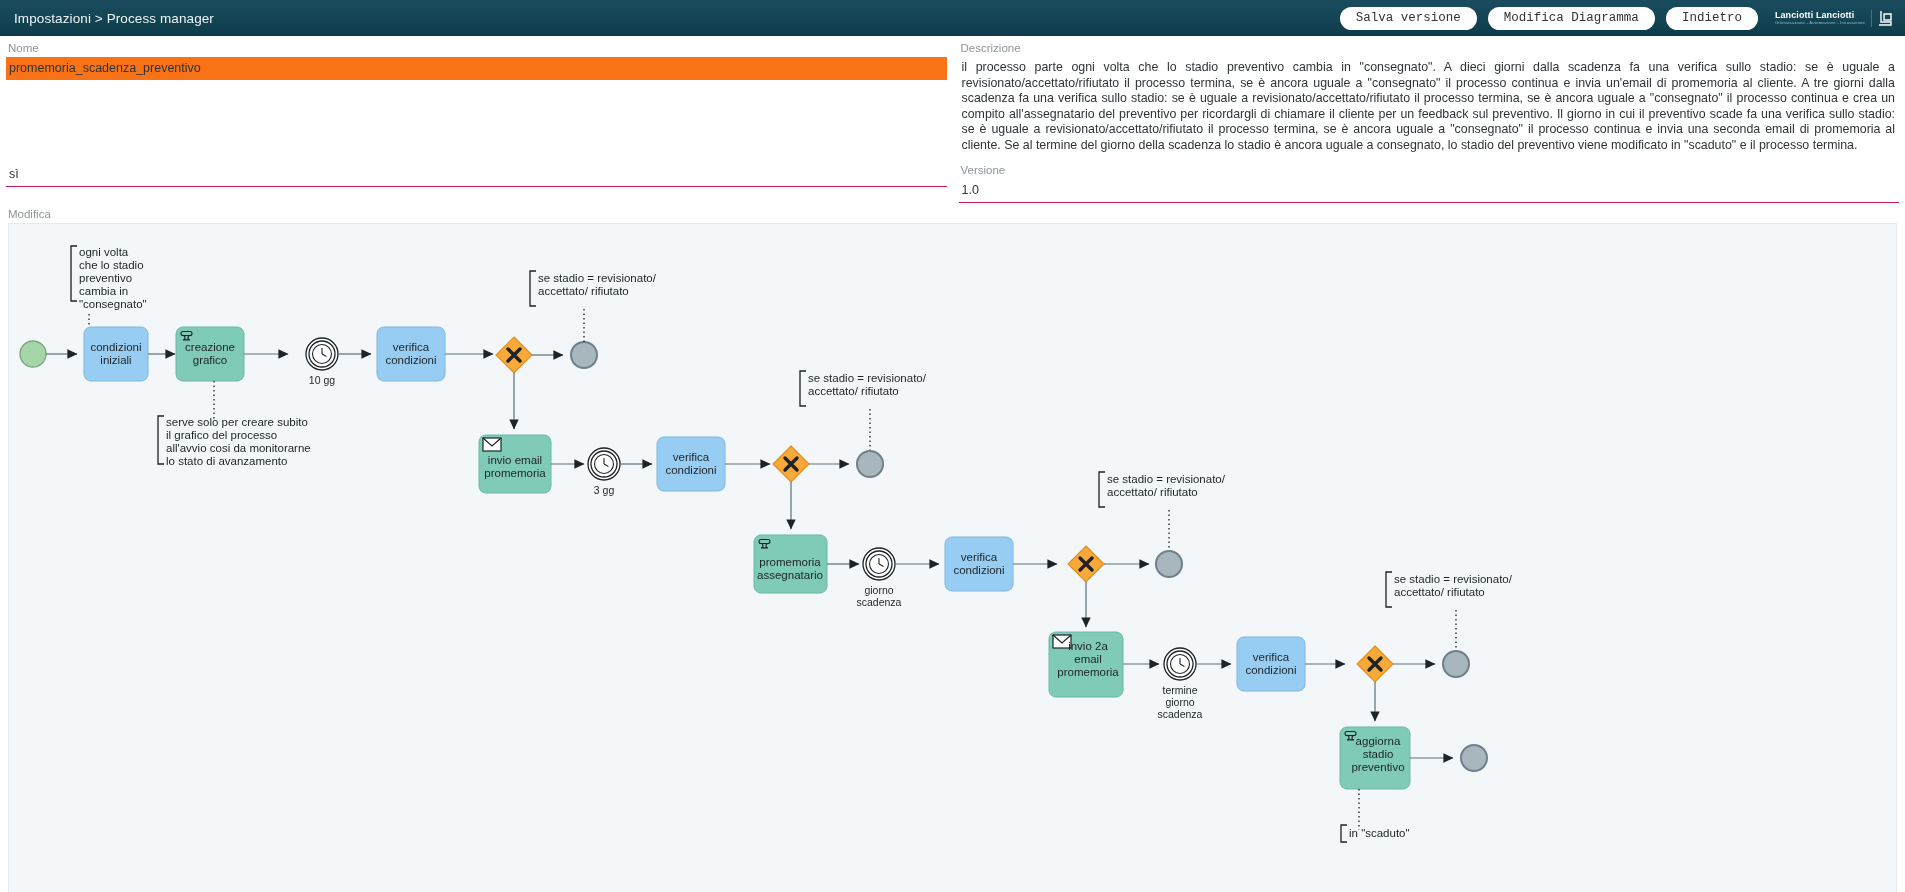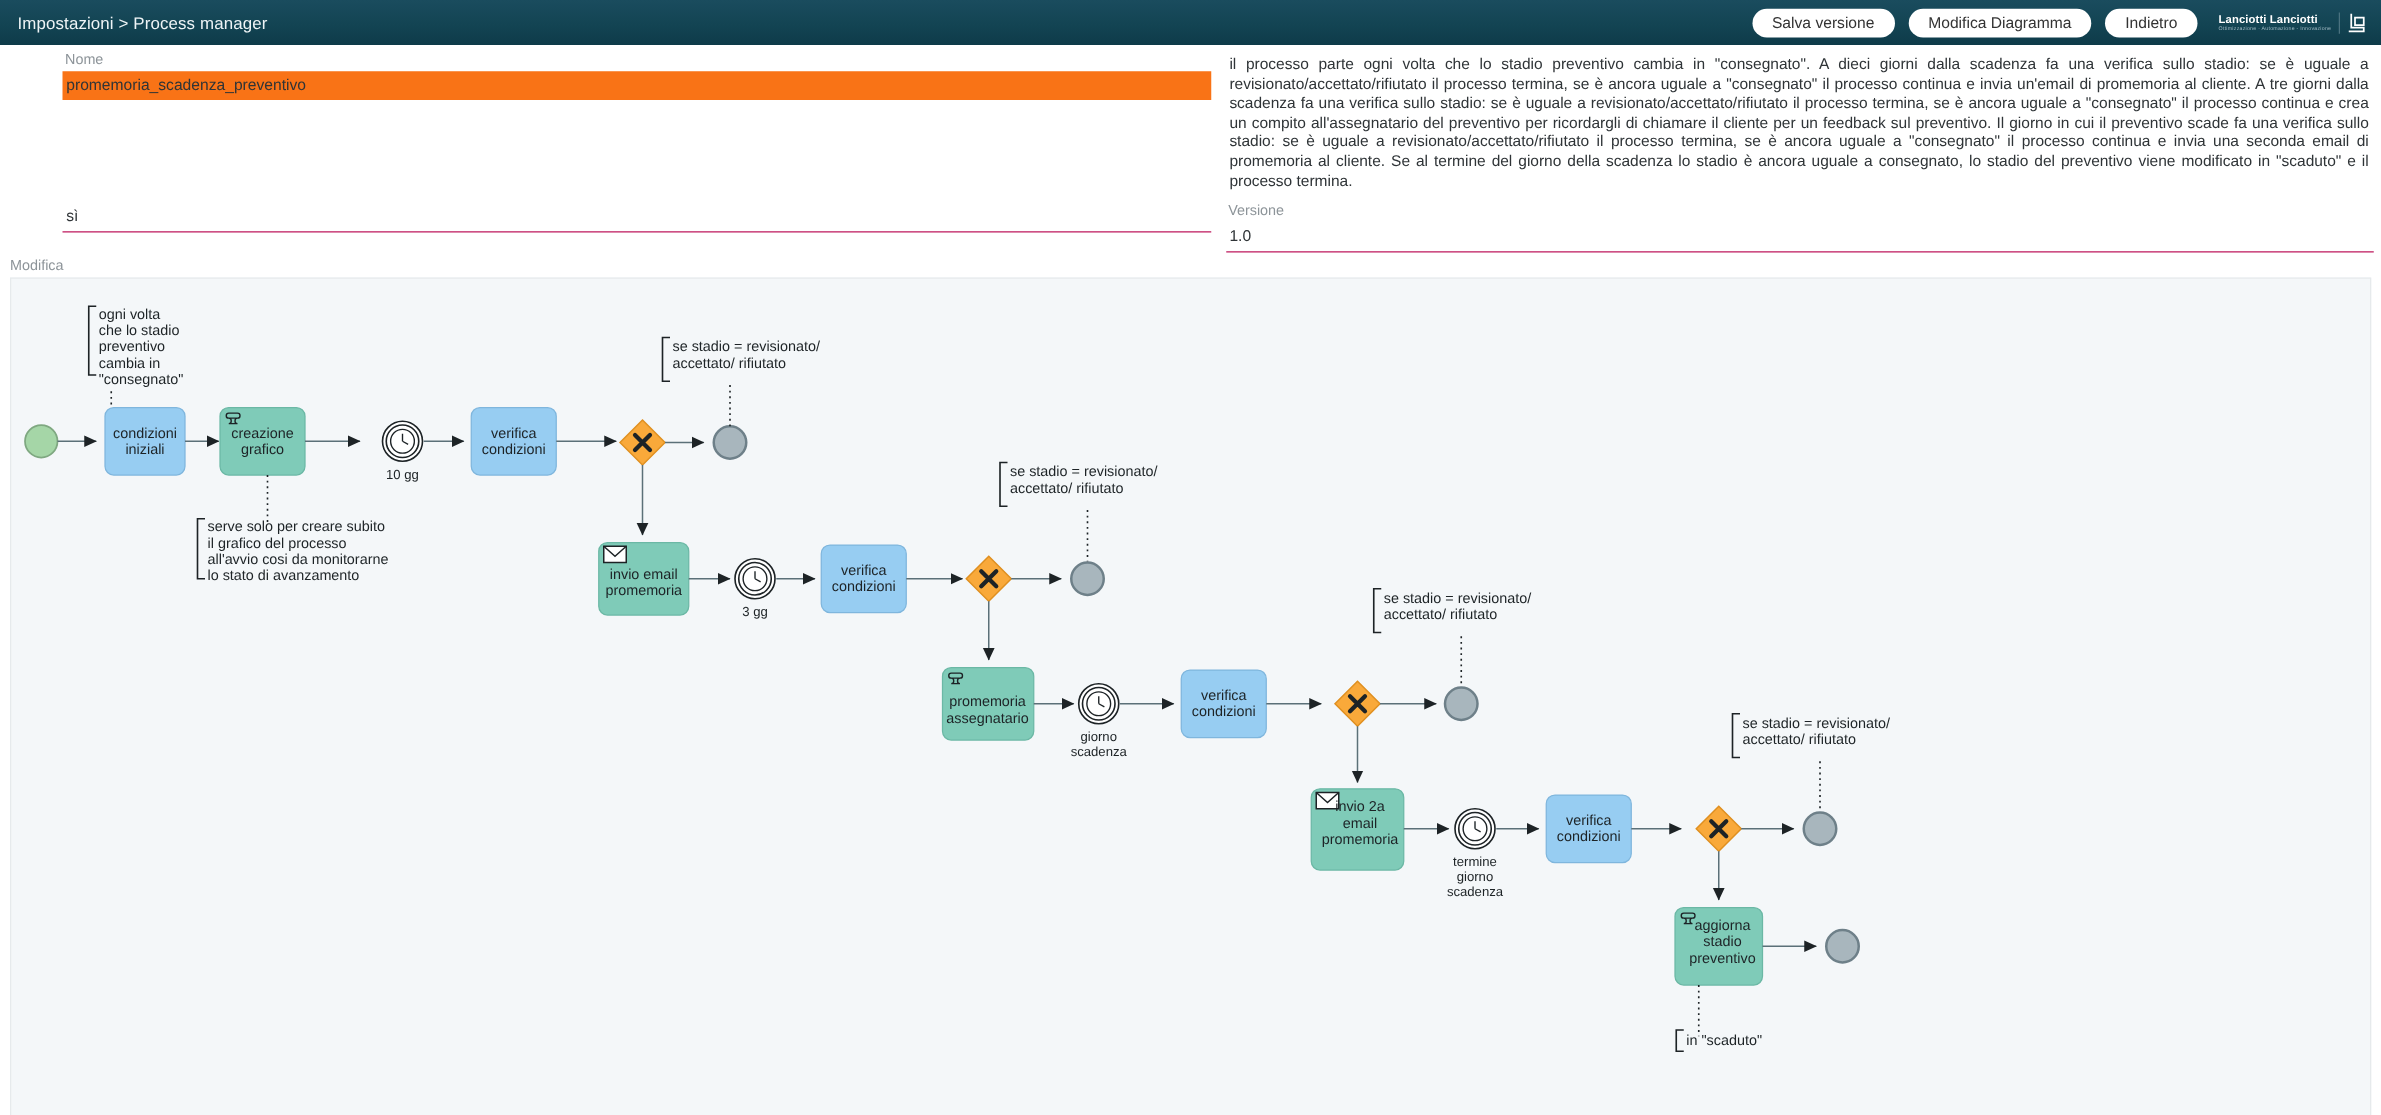--- a/index.html
+++ b/index.html
@@ -31,33 +31,33 @@
     display: flex; align-items: center; gap: 11px;
   }
   .pill {
     background: #ffffff;
     color: #333333;
     border: none;
     border-radius: 14px;
     height: 23px;
     padding: 0 16px;
     font-size: 12.5px;
-    font-family: Liberation Sans, sans-serif;
+    font-family: Liberation Mono, monospace;
     cursor: pointer;
     white-space: nowrap;
     line-height: 22px;
   }
   .brand { display: flex; align-items: center; gap: 6px; padding-left: 6px; }
   .brand-text { display: flex; flex-direction: column; line-height: 1; }
   .brand-name { color: #ffffff; font-size: 9px; font-weight: bold; letter-spacing: .1px; }
   .brand-sub { color: #9fb9c3; font-size: 4.2px; letter-spacing: .2px; margin-top: 1.5px; }
   .brand-div { width: 1px; height: 17px; background: #4a727f; }
 
   
-  .form-wrap { padding: 0; margin-left: 44px; }
+  .form-wrap { padding: 0; }
   .form-row { display: flex; width: 100%; }
   .fcol { flex: 0 0 50%; max-width: 50%; padding: 5px 6px 0 6px; }
   .flabel {
     font-size: 11.5px;
     color: #8d9499;
     padding: 0 2px 2px 2px;
     line-height: 14px;
   }
   .fvalue {
     font-size: 12.5px;
@@ -119,20 +119,21 @@
   </div>
 </div>
 
 <div class="form-wrap">
   <div class="form-row">
     <div class="fcol">
       <div class="flabel">Nome</div>
       <div class="fvalue highlight">promemoria_scadenza_preventivo</div>
     </div>
     <div class="fcol">
+      <div class="flabel">Descrizione</div>
       <div class="fvalue desc">il processo parte ogni volta che lo stadio preventivo cambia in "consegnato". A dieci giorni dalla scadenza fa una verifica sullo stadio: se è uguale a revisionato/accettato/rifiutato il processo termina, se è ancora uguale a "consegnato" il processo continua e invia un'email di promemoria al cliente. A tre giorni dalla scadenza fa una verifica sullo stadio: se è uguale a revisionato/accettato/rifiutato il processo termina, se è ancora uguale a "consegnato" il processo continua e crea un compito all'assegnatario del preventivo per ricordargli di chiamare il cliente per un feedback sul preventivo. Il giorno in cui il preventivo scade fa una verifica sullo stadio: se è uguale a revisionato/accettato/rifiutato il processo termina, se è ancora uguale a "consegnato" il processo continua e invia una seconda email di promemoria al cliente. Se al termine del giorno della scadenza lo stadio è ancora uguale a consegnato, lo stadio del preventivo viene modificato in "scaduto" e il processo termina.</div>
     </div>
   </div>
   <div class="form-row">
     <div class="fcol">
       <div class="fvalue underline">sì</div>
     </div>
     <div class="fcol">
       <div class="flabel">Versione</div>
       <div class="fvalue underline">1.0</div>

